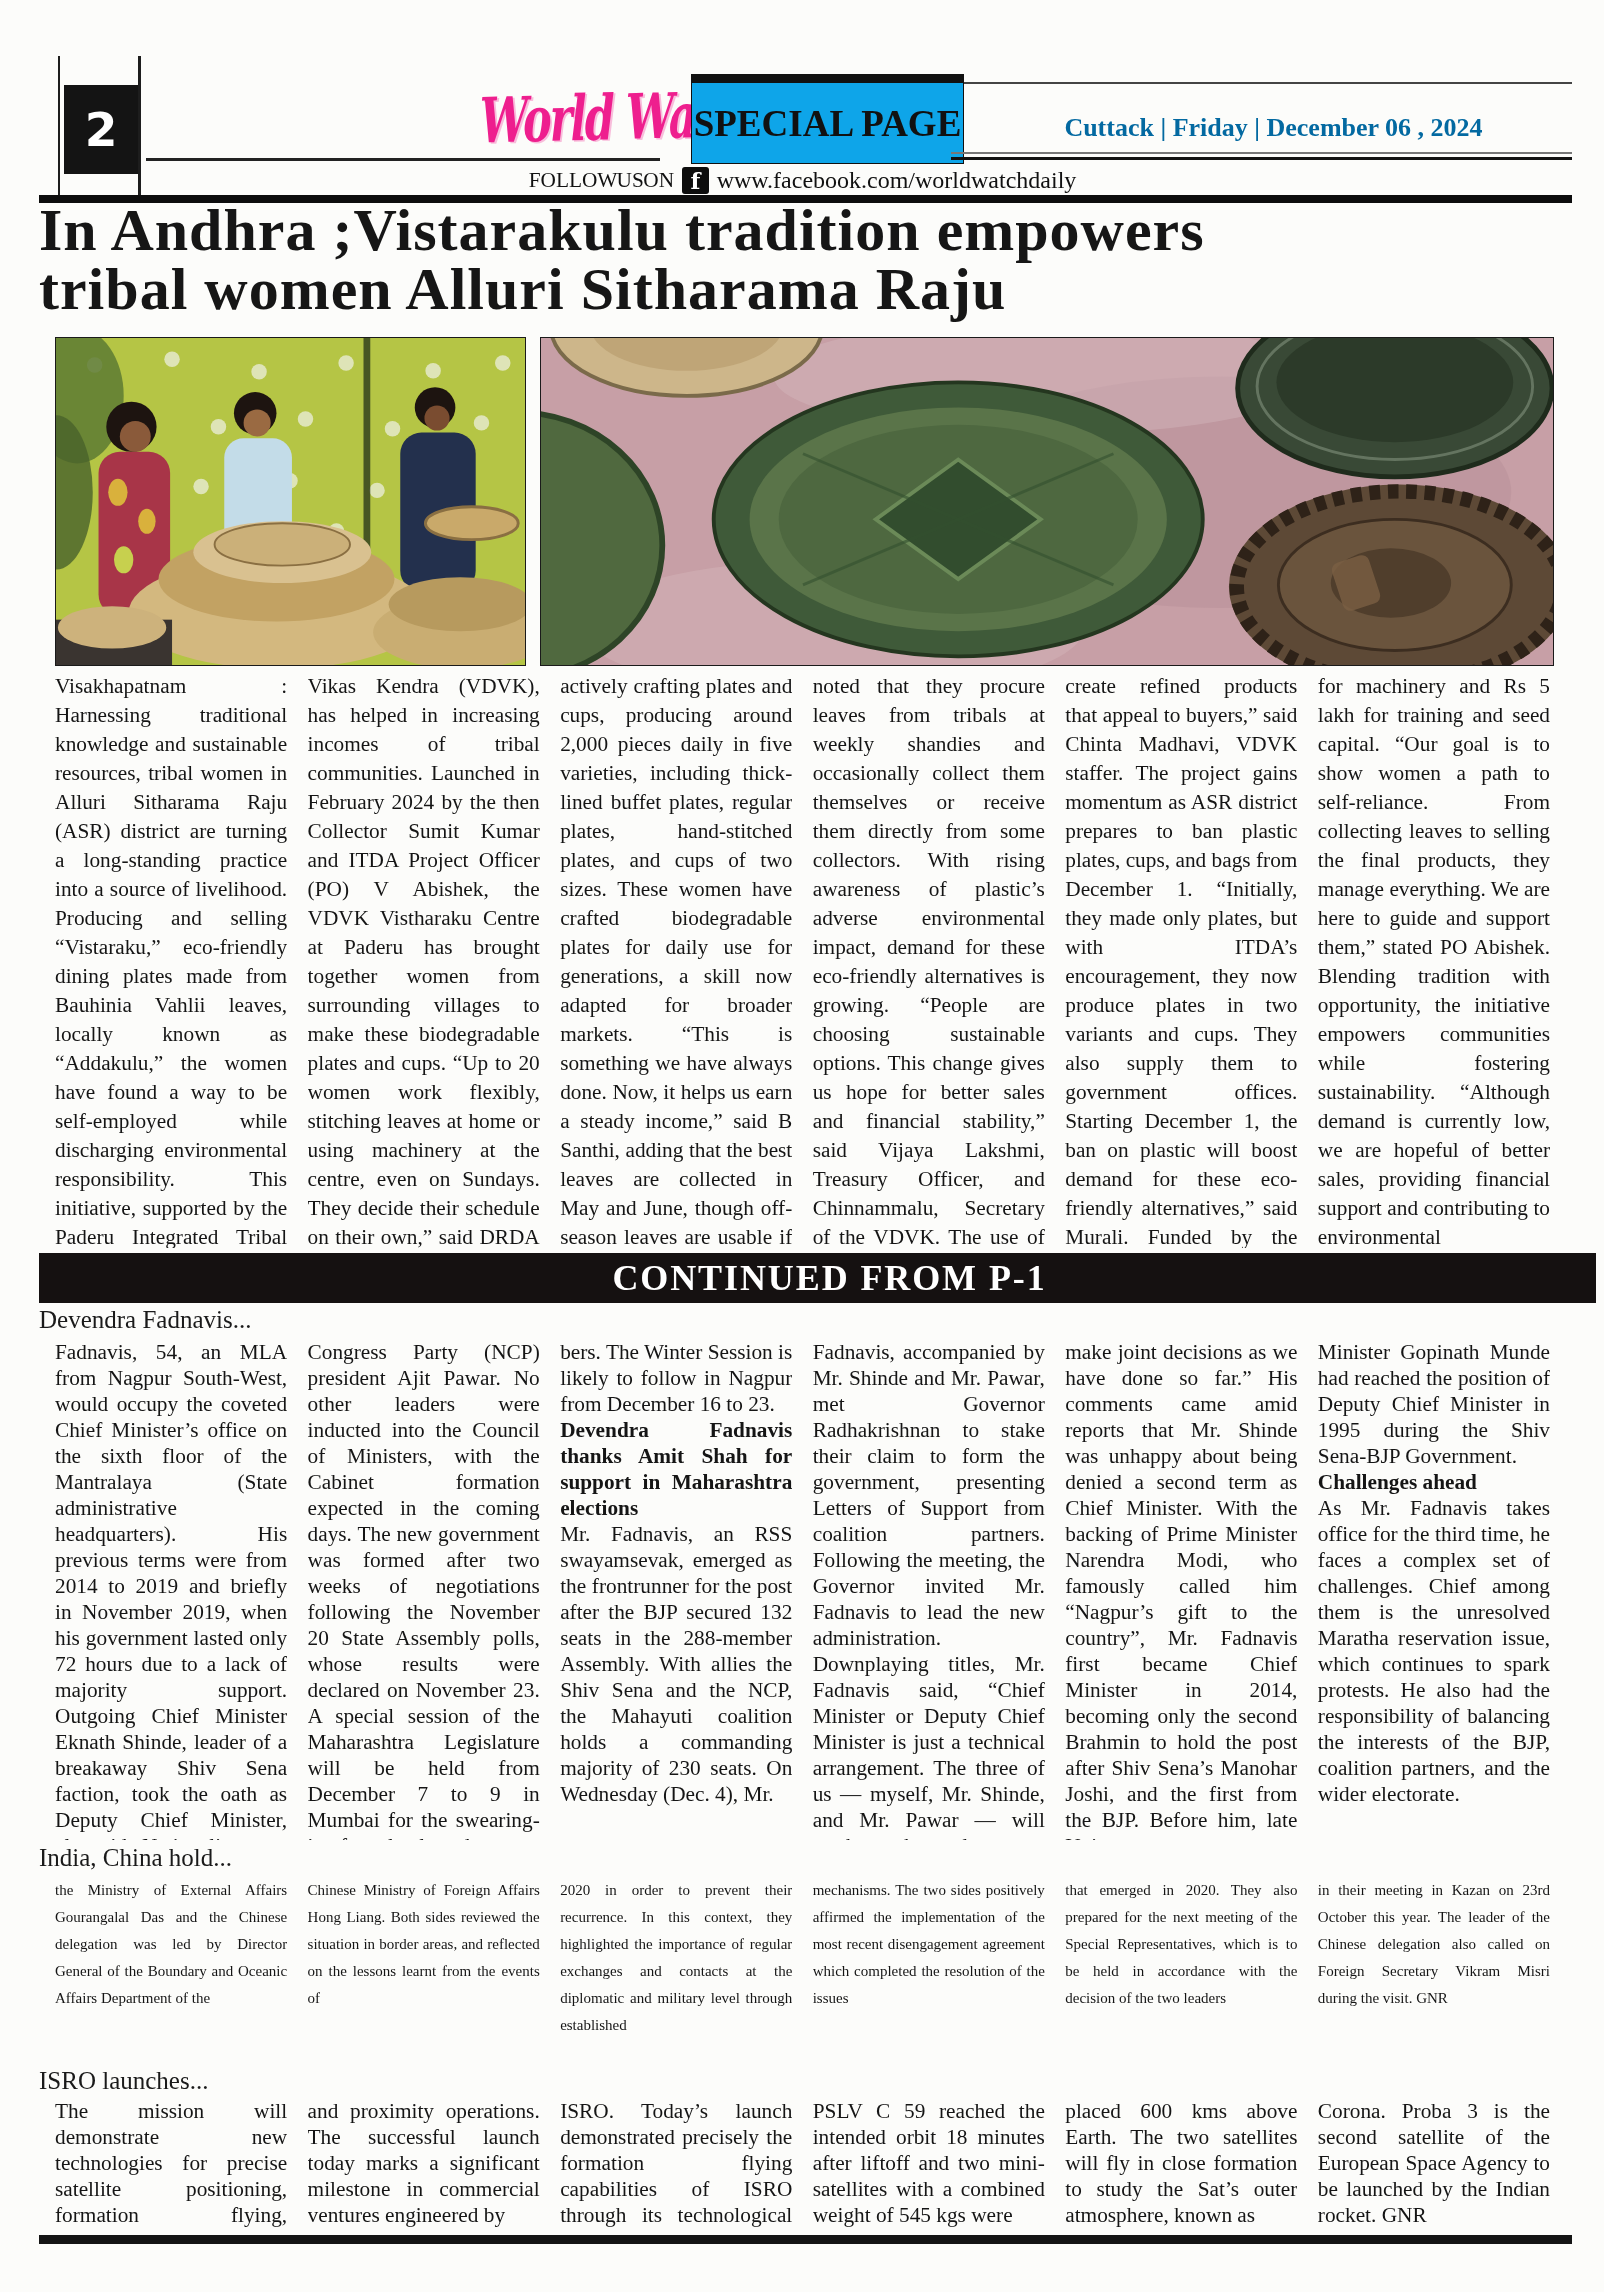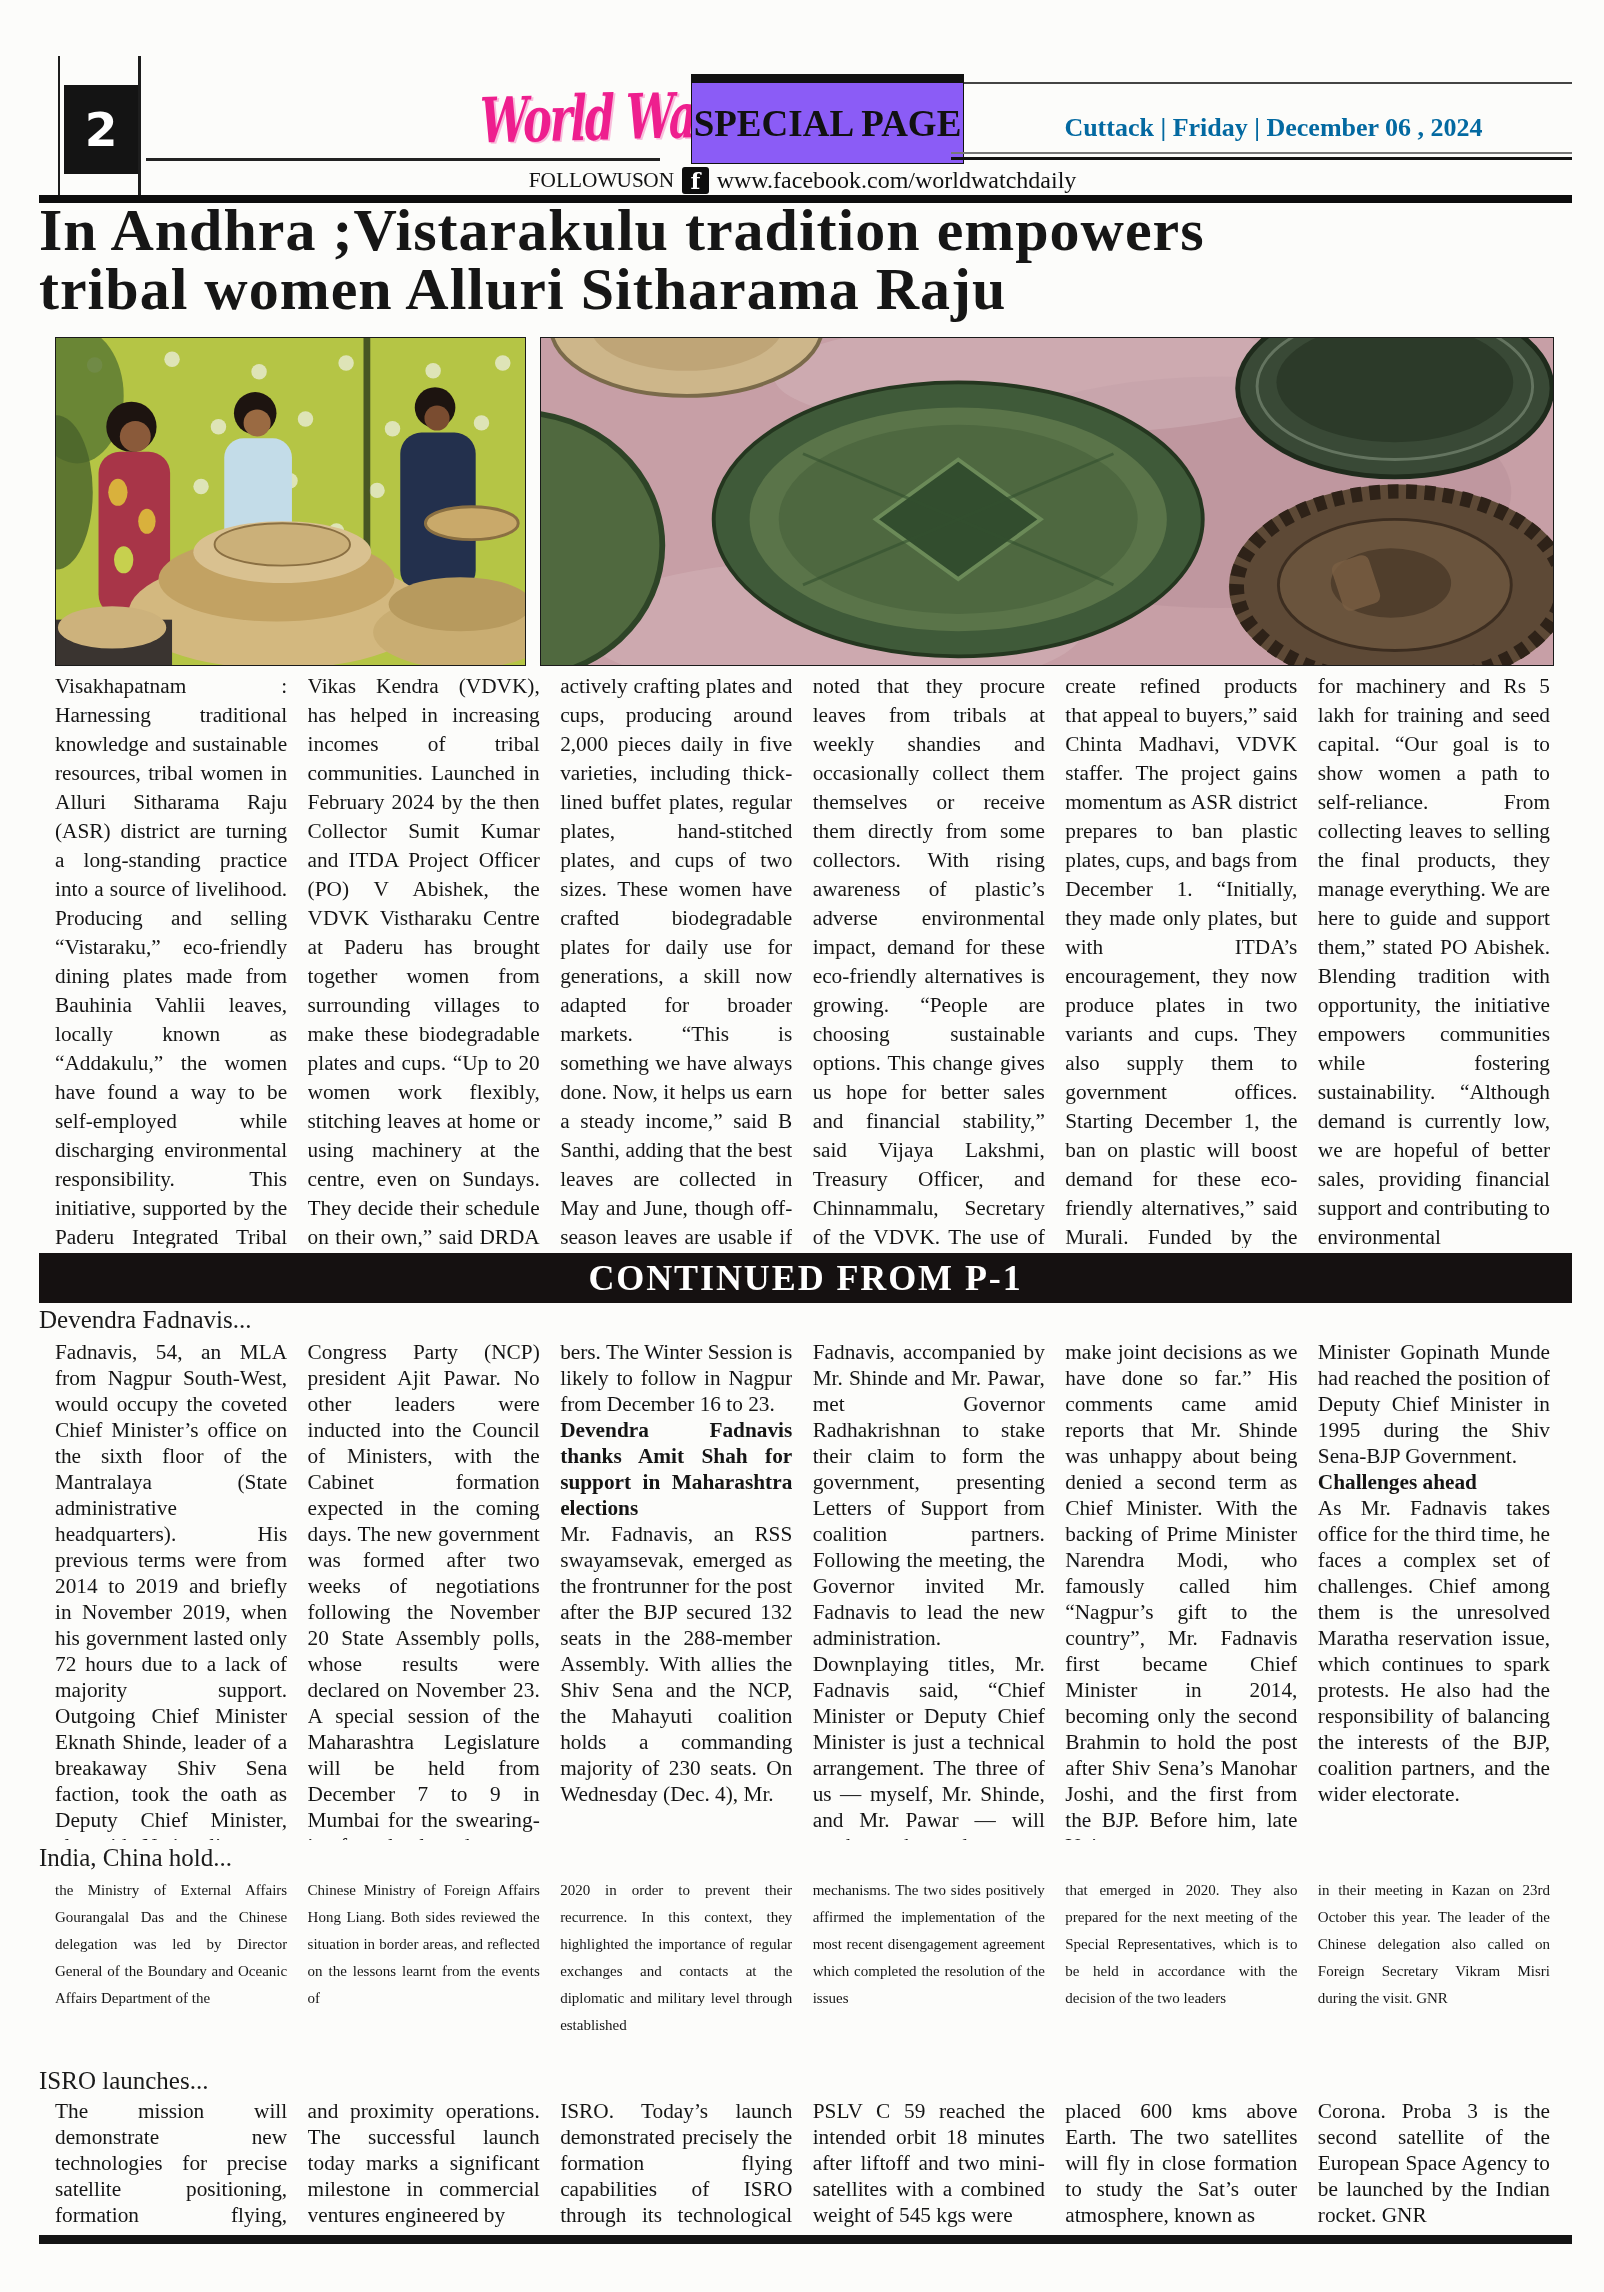--- a/index.html
+++ b/index.html
@@ -20,21 +20,21 @@
   .logo{
     position:absolute;left:480px;top:93px;width:223px;text-align:center;
     font-family:"DejaVu Serif", serif;font-style:italic;font-weight:bold;
     font-size:43px;color:#ee1f8e;letter-spacing:-1.9px;white-space:nowrap;
     transform:scaleY(1.45) rotate(-1deg);transform-origin:center;
     text-shadow:1.9px 1px 0 rgba(244,114,182,.45);
   }
   .special-topbar{position:absolute;left:691px;top:74px;width:273px;height:7.8px;background:#111;}
   .special-box{
     position:absolute;left:691px;top:82px;width:273px;height:82px;
-    border:1.9px solid #111;box-sizing:border-box;background:#8b5cf6;
+    border:1.9px solid #111;box-sizing:border-box;background:#0ea5e9;
     display:flex;align-items:center;justify-content:center;
   }
   .special-box span{font-size:37px;font-weight:800;letter-spacing:0px;color:#111;}
   .rule{position:absolute;background:#222;}
   .rule-logo{left:146px;top:158px;width:514px;height:2.9px;}
   .rule-date-top{left:964px;top:82px;width:608px;height:1.9px;background:#444;}
   .rule-date-a{left:951px;top:152px;width:621px;height:1.9px;background:#777;}
   .rule-date-b{left:951px;top:157px;width:621px;height:2.9px;background:#111;}
   .dateline{
     position:absolute;left:975px;top:113px;width:597px;
@@ -73,21 +73,21 @@
   .grid-fad{top:1339px;height:501px;font-size:21.3px;line-height:26px;}
   .grid-india{top:1877px;height:192px;font-size:15px;line-height:27px;}
   .grid-isro{top:2098px;height:134px;font-size:21.3px;line-height:26px;}
   .subhead{font-weight:bold;}
   .col p{margin:0;display:inline;}
   .col .blockpart{display:block;}
   
   .banner{
     position:absolute;left:39px;top:1253px;width:1533px;height:50px;
     background:#151111;color:#fff;display:flex;align-items:center;justify-content:center;
-    font-size:36px;font-weight:bold;letter-spacing:1.9px;transform-origin:center;
+    font-size:36px;font-weight:bold;letter-spacing:1.9px;transform-origin:center;padding-left:24px;
   }
   .section-head{
     position:absolute;left:39px;width:1527px;text-align:left;
     font-size:25px;color:#1a1a1a;letter-spacing:0;
   }
   .sh-fad{top:1306px;}
   .sh-india{top:1844px;}
   .sh-isro{top:2067px;}
   .thick-rule-bottom{position:absolute;left:39px;top:2235px;width:1533px;height:8.7px;background:#141414;}
 </style>

